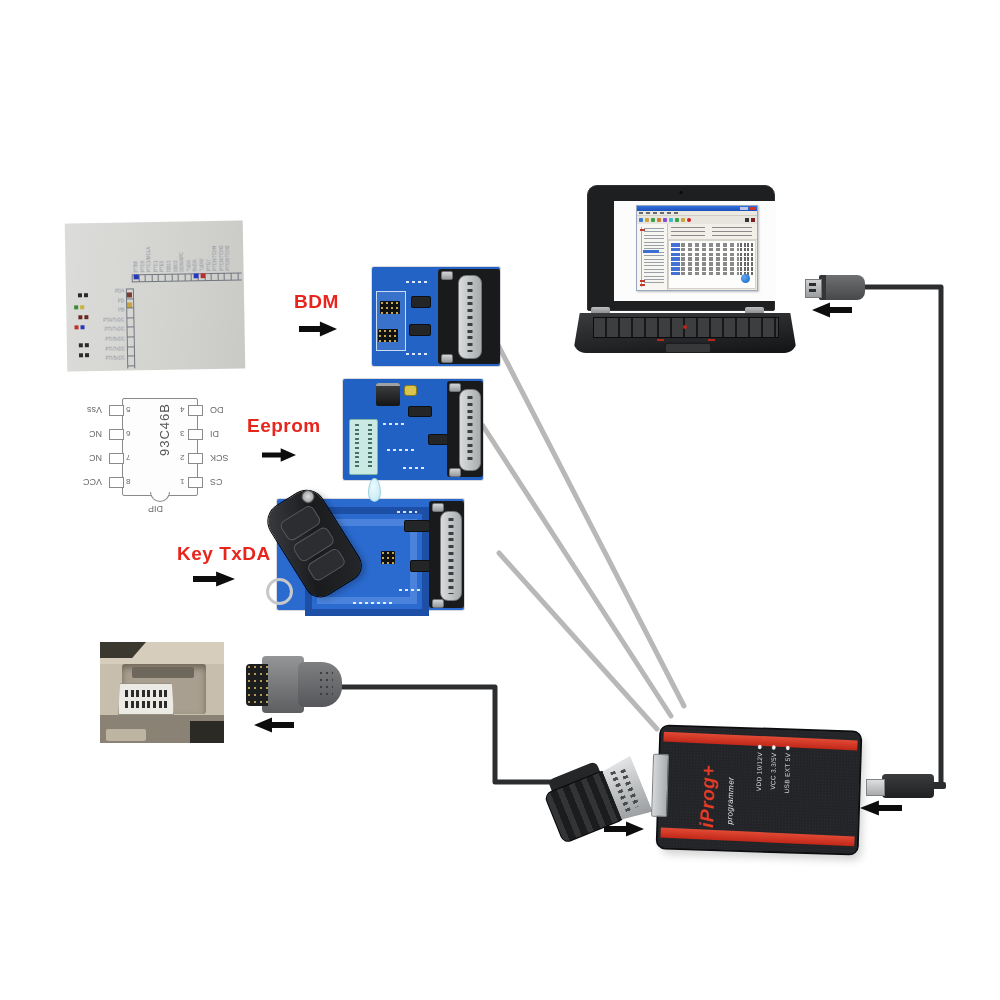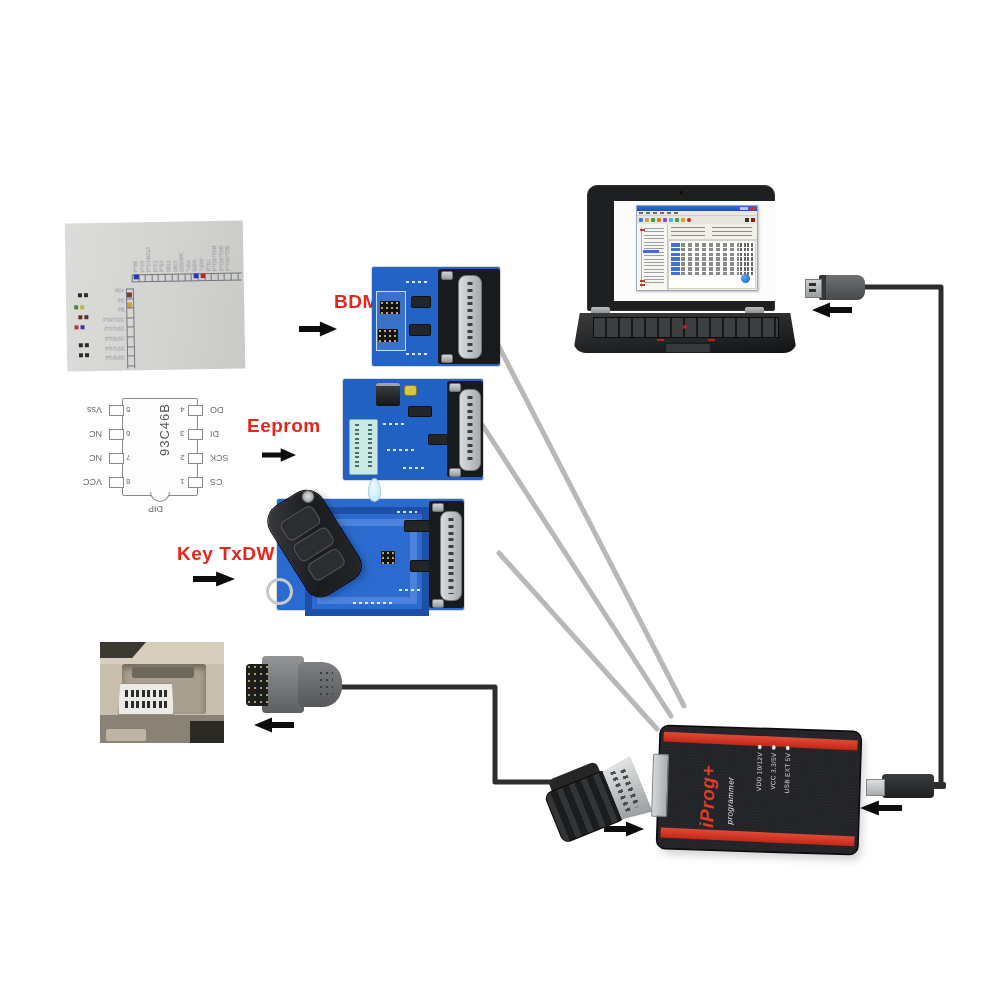--- a/index.html
+++ b/index.html
@@ -289,21 +289,21 @@
     <div class="pinrow" style="left:0;top:88px;width:156px;">
       <span class="pname flip" style="right:132px;">VCC</span>
       <span class="pbox" style="left:31px;"></span>
       <span class="pnum flip" style="left:48px;">8</span>
       <span class="pnum flip" style="right:50px;">1</span>
       <span class="pbox" style="right:31px;"></span>
       <span class="pname flip" style="left:132px;">CS</span>
     </div>
   </div>
 
-  <div class="abs red-label" style="left:294px;top:291px;z-index:2;margin-left:40px;">BDM</div>
+  <div class="abs red-label" style="left:294px;top:291px;z-index:2;">BDM</div>
   <div class="abs arrow right" style="left:299px;top:320px;width:38px;height:18px;z-index:2;"></div>
   <div id="bdm-board" class="abs pcb" style="z-index:2;">
     <div class="silk" style="left:4px;top:24px;width:28px;height:58px;"></div>
     <div class="header" style="left:8px;top:34px;width:20px;height:13px;"></div>
     <div class="header" style="left:6px;top:62px;width:20px;height:13px;"></div>
     <div class="ic" style="left:40px;top:30px;width:18px;height:10px;"></div>
     <div class="ic" style="left:38px;top:58px;width:20px;height:10px;"></div>
     <div class="silkdash" style="left:34px;top:14px;width:24px;"></div>
     <div class="silkdash" style="left:34px;top:86px;width:22px;"></div>
     <div class="db-house" style="left:66px;top:2px;width:62px;height:95px;"></div>
@@ -323,21 +323,21 @@
     <div class="silkdash" style="left:40px;top:44px;width:24px;"></div>
     <div class="silkdash" style="left:44px;top:70px;width:28px;"></div>
     <div class="silkdash" style="left:60px;top:88px;width:24px;"></div>
     <div class="db-house" style="left:104px;top:2px;width:36px;height:96px;"></div>
     <div class="screw" style="left:106px;top:4px;"></div>
     <div class="screw" style="left:106px;top:89px;"></div>
     <div class="dsub-strip" style="left:116px;top:10px;width:20px;height:80px;"></div>
   </div>
   <div class="abs droplet" style="z-index:3;"></div>
 
-  <div class="abs red-label" style="left:177px;top:543px;z-index:2;">Key TxDW</div>
+  <div class="abs red-label" style="left:177px;top:543px;z-index:2;">Key TxDA</div>
   <div class="abs arrow right" style="left:193px;top:570px;width:42px;height:18px;z-index:2;"></div>
   <div id="keyprog-board" class="abs pcb" style="z-index:2;">
     <div class="coil">
         <div class="coil-in">
           <div class="coil-core"></div>
         </div>
       </div>
     <div class="ic" style="left:128px;top:22px;width:24px;height:10px;"></div>
     <div class="ic" style="left:134px;top:62px;width:20px;height:10px;"></div>
     <div class="header" style="left:104px;top:52px;width:14px;height:13px;"></div>

